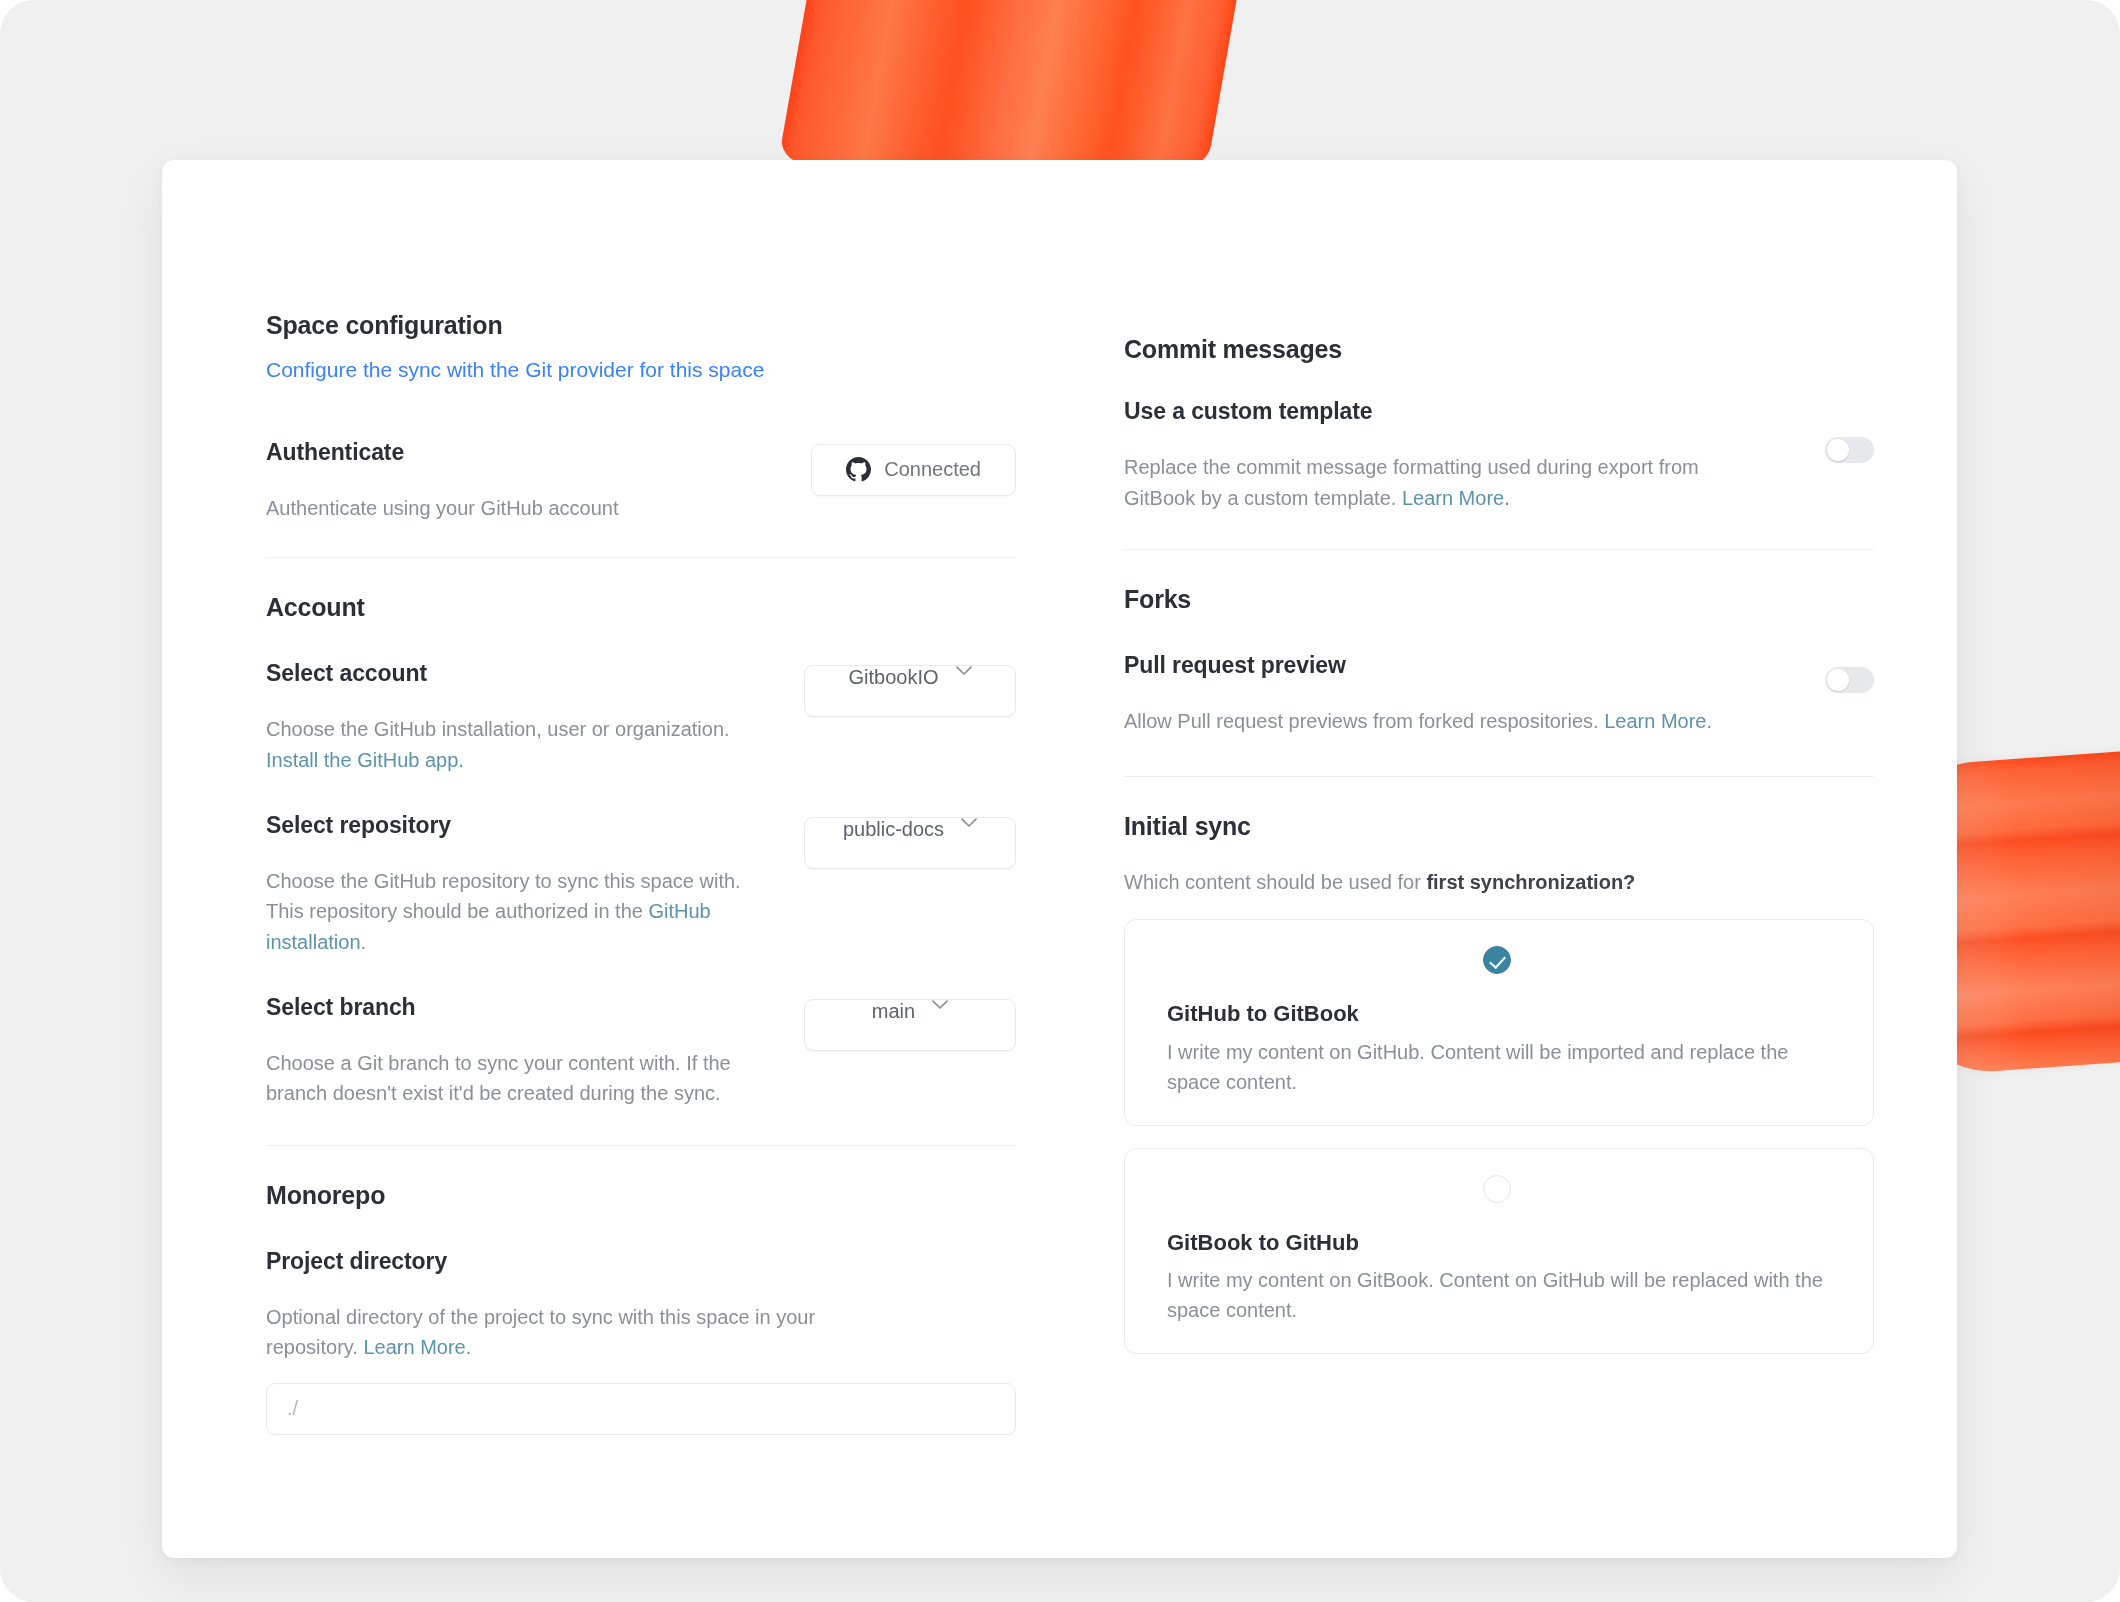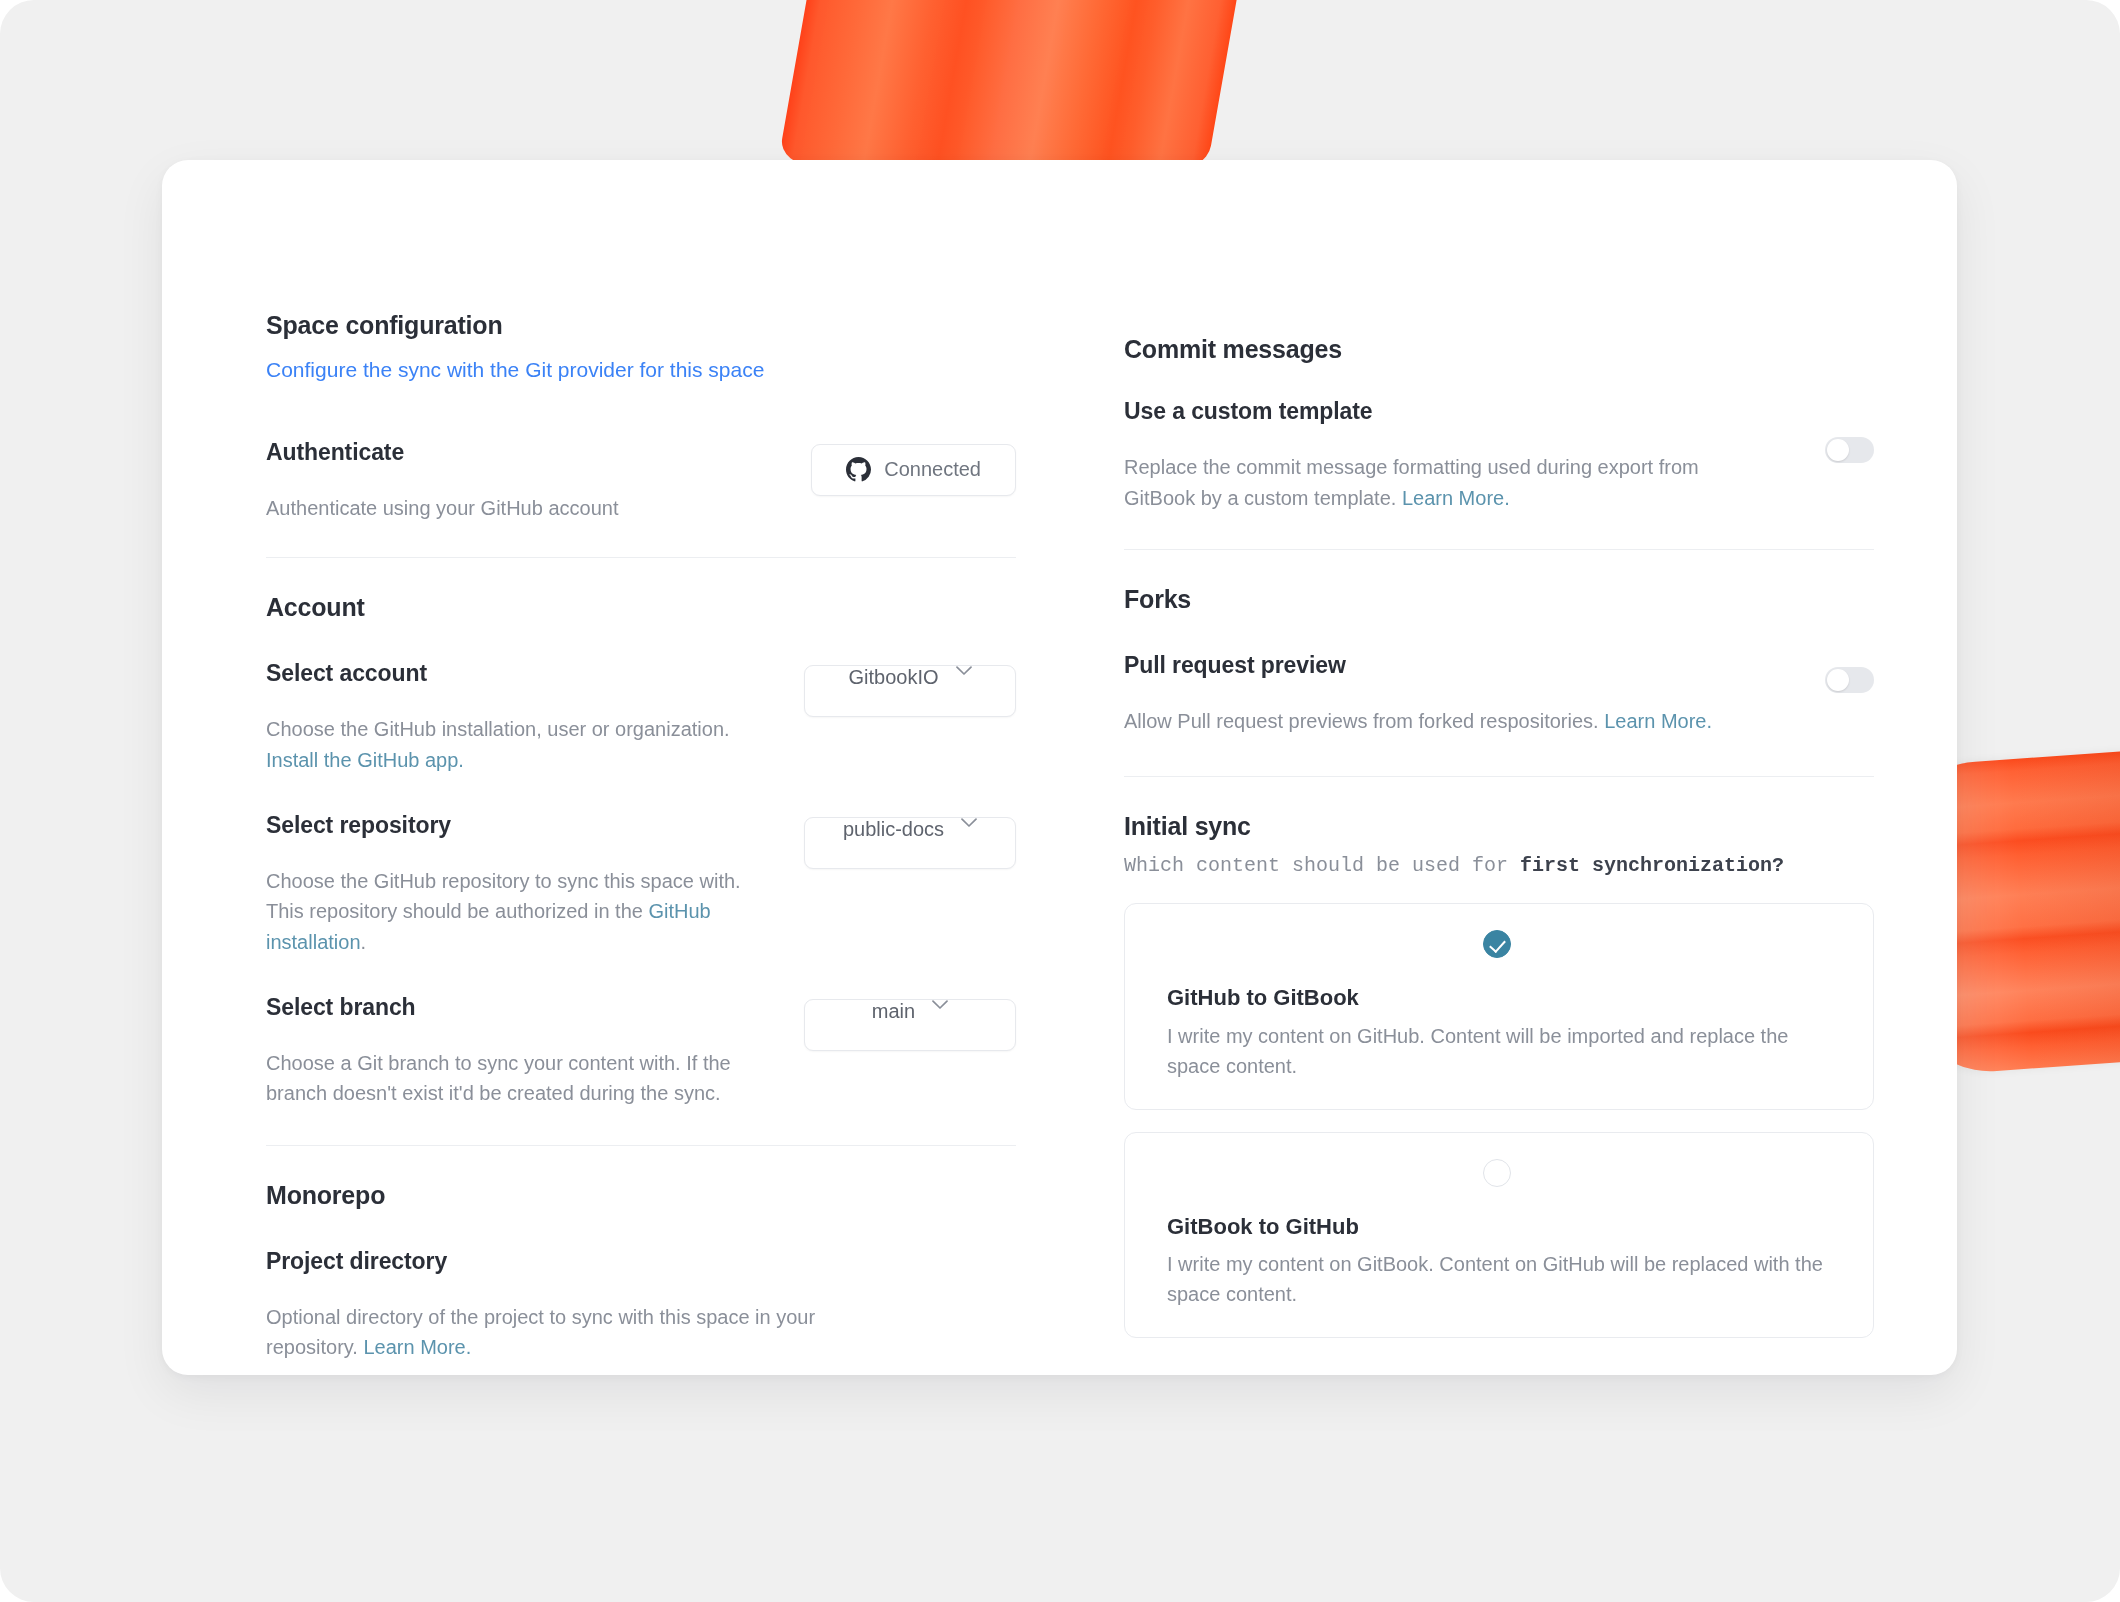--- a/index.html
+++ b/index.html
@@ -73,23 +73,23 @@
     border-bottom-left-radius: 58px 34px;
     background: linear-gradient(90deg, rgba(255,255,255,.18), rgba(255,255,255,0) 45%, rgba(190,45,12,.12));
   }
 
   
   #card {
     position: absolute;
     left: 162px;
     top: 160px;
     width: 1795px;
-    height: 1215px;
+    height: 1398px;
     background: #ffffff;
-    border-radius: 26px;
+    border-radius: 12px;
     box-shadow: 0 18px 50px rgba(20,20,30,.07), 0 2px 8px rgba(20,20,30,.04);
     overflow: hidden;
   }
 
   #columns {
     position: absolute;
     left: 104px;
     top: 150px;
     right: 104px;
     display: flex;
@@ -395,21 +395,21 @@
             <div class="toggle">
                 <span class="knob"></span>
               </div>
           </div>
         </div>
 
         <div class="divider" style="margin-top:40px;"></div>
 
         <div class="sec-title mt-head">Initial sync</div>
 
-        <div class="field-desc" style="margin-top:8px;max-width:700px;font-family:Liberation Mono, monospace;"><span>Which content should be used for </span><span class="strong-inline">first synchronization?</span></div>
+        <div class="field-desc" style="margin-top:24px;max-width:700px;"><span>Which content should be used for </span><span class="strong-inline">first synchronization?</span></div>
 
         <div class="opt-card">
           <span class="radio checked"></span>
           <span>
             <span class="opt-title" style="display:block;">GitHub to GitBook</span>
             <span class="opt-desc" style="display:block;">I write my content on GitHub. Content will be imported and replace the space content.</span>
           </span>
         </div>
 
         <div class="opt-card">

